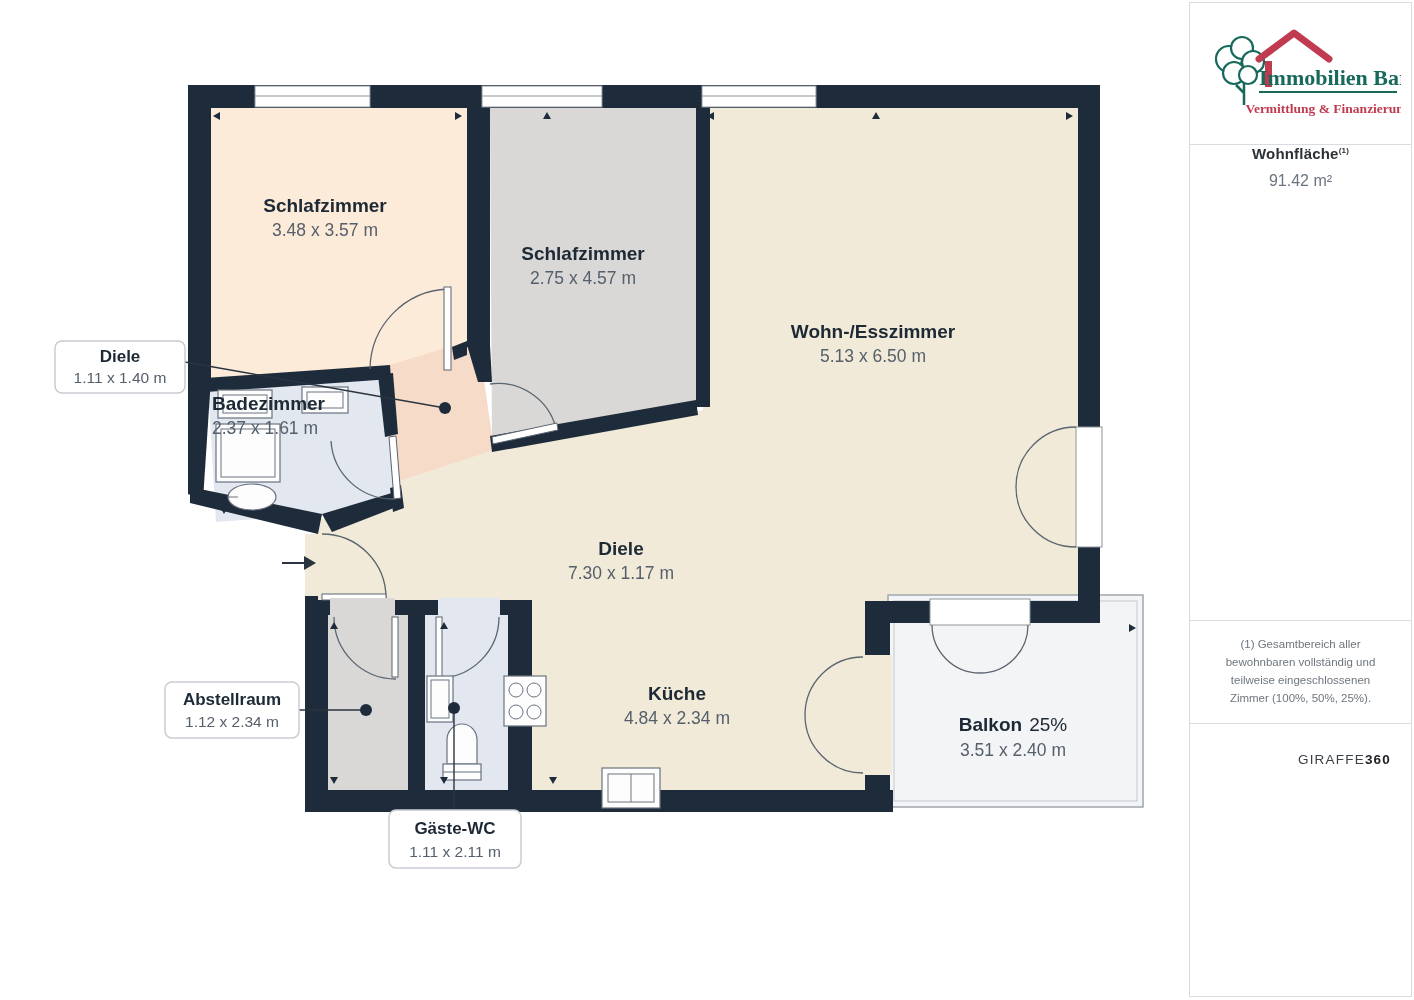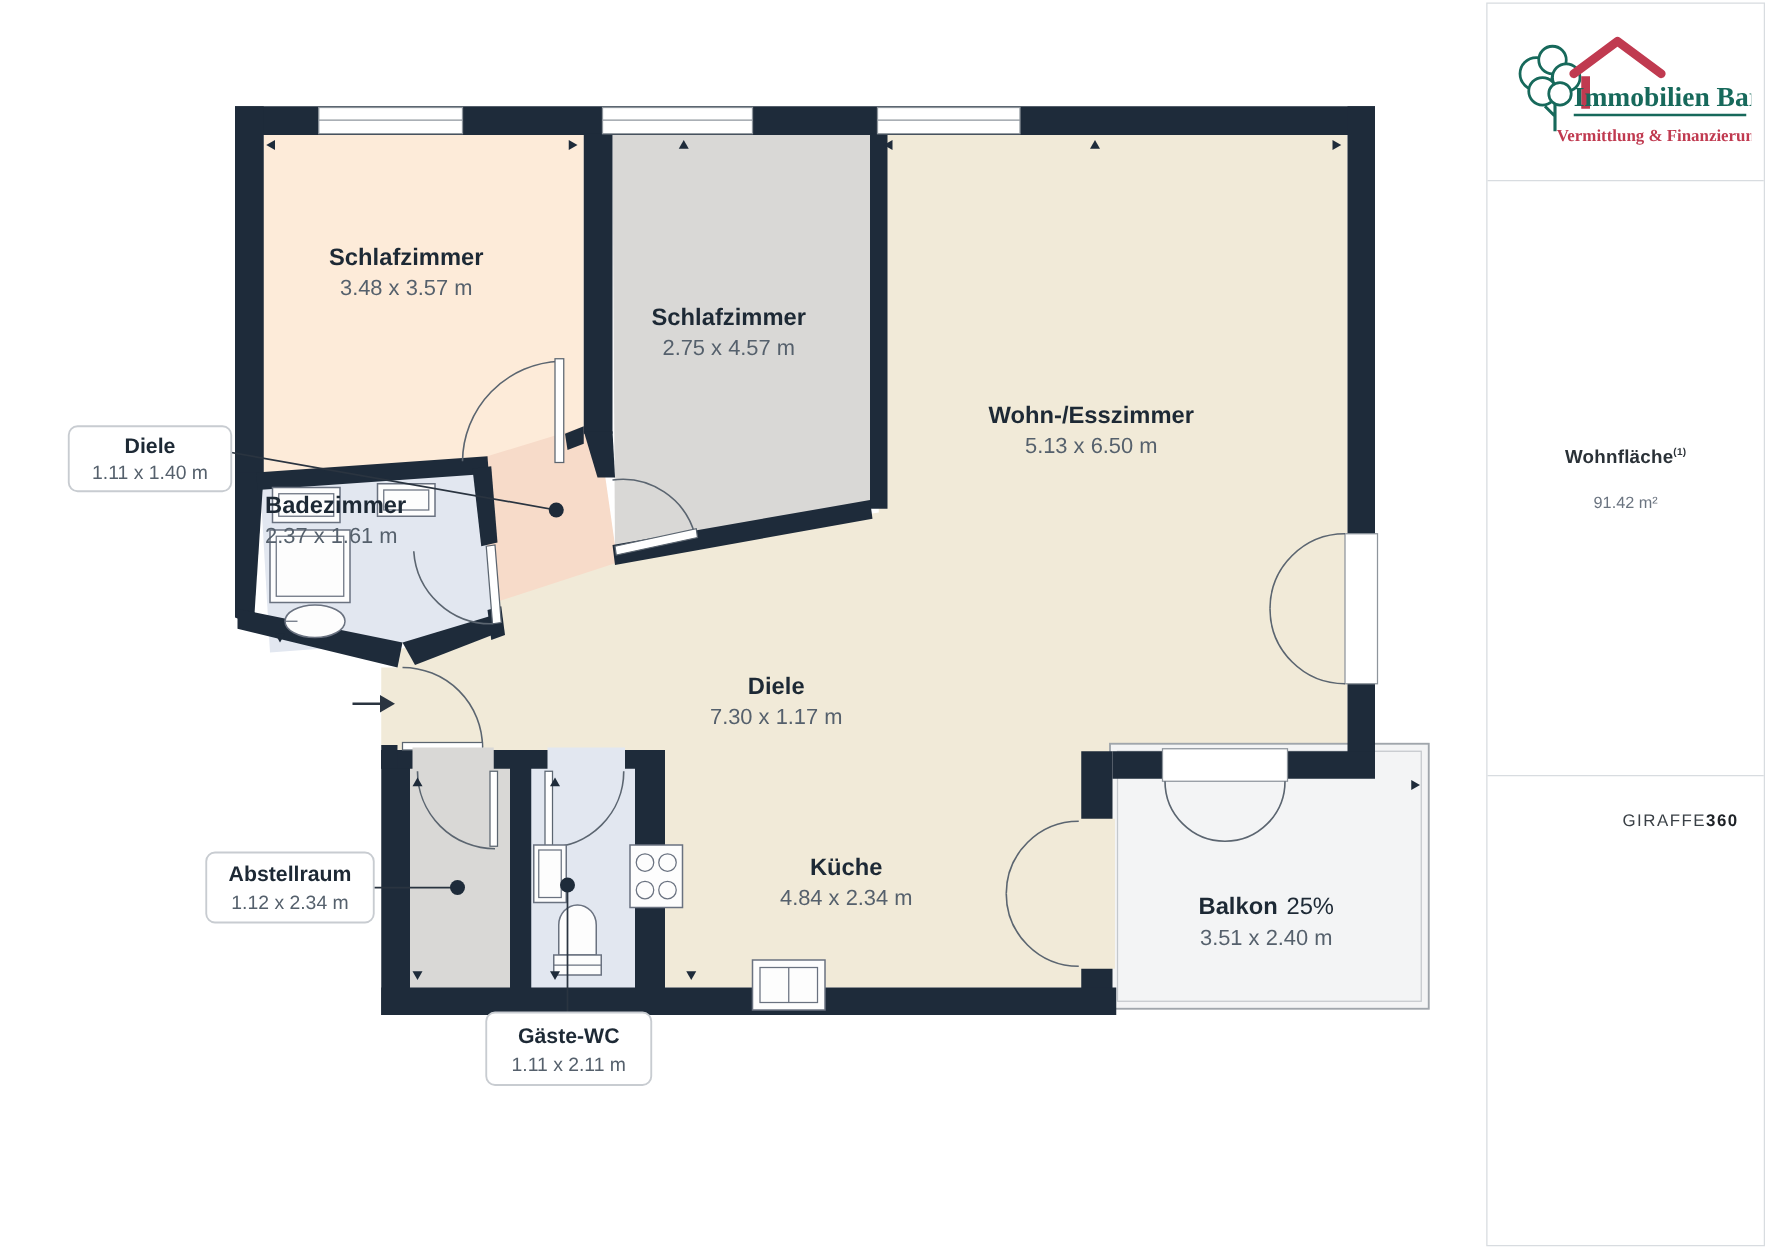--- a/index.html
+++ b/index.html
@@ -15,24 +15,24 @@
   .doorarc{fill:none;stroke:#5b6570;stroke-width:1.3;}
   .leaf{fill:#ffffff;stroke:#5b6570;stroke-width:1;}
 
   .sidebar{position:absolute;left:1189px;top:2px;width:223px;height:995px;
            border:1px solid #d8dce0;box-sizing:border-box;background:#fff;
            display:flex;flex-direction:column;}
   .sec{box-sizing:border-box;}
   .sec-logo{height:142px;border-bottom:1px solid #d8dce0;display:flex;
             align-items:center;justify-content:center;}
   .sec-area{height:476px;border-bottom:1px solid #d8dce0;display:flex;
-            flex-direction:column;align-items:center;justify-content:center;}
+            flex-direction:column;align-items:center;justify-content:flex-start;}
   .area-label{font-size:15px;font-weight:700;color:#2a3137;letter-spacing:.2px;}
   .area-label sup{font-size:8px;font-weight:700;}
-  .area-value{font-size:13px;color:#6b7480;margin-top:20px;}
+  .area-value{font-size:16px;color:#6b7480;margin-top:10px;}
   .sec-foot{height:103px;border-bottom:1px solid #d8dce0;display:flex;
             align-items:center;justify-content:center;padding:0 24px;
             font-size:11.5px;line-height:1.55;color:#6e767d;text-align:center;}
   .sec-disc{flex:1;padding:22px 20px 14px 20px;font-size:11.5px;line-height:1.55;
             color:#6e767d;text-align:center;display:flex;flex-direction:column;}
   .sec-disc p{margin:0 0 15px 0;}
   .brand{margin-top:4px;text-align:right;font-size:13.5px;letter-spacing:1.2px;
          color:#3a4046;}
   .brand b{color:#1d2126;}
 </style>
@@ -282,19 +282,22 @@
     </svg>
   </div>
 
   <div class="sec sec-area">
     <div class="area-label">
       <span>Wohnfläche</span><sup>(1)</sup>
     </div>
     <div class="area-value">91.42 m²</div>
   </div>
 
+  <div class="sec sec-foot">
+    <span>(1) Gesamtbereich aller bewohnbaren vollständig und teilweise eingeschlossenen Zimmer (100%, 50%, 25%).</span>
+  </div>
 
   <div class="sec sec-disc">
     <div class="brand">
       <span>GIRAFFE</span><b>360</b>
     </div>
   </div>
 </div>
 
 </body></html>

